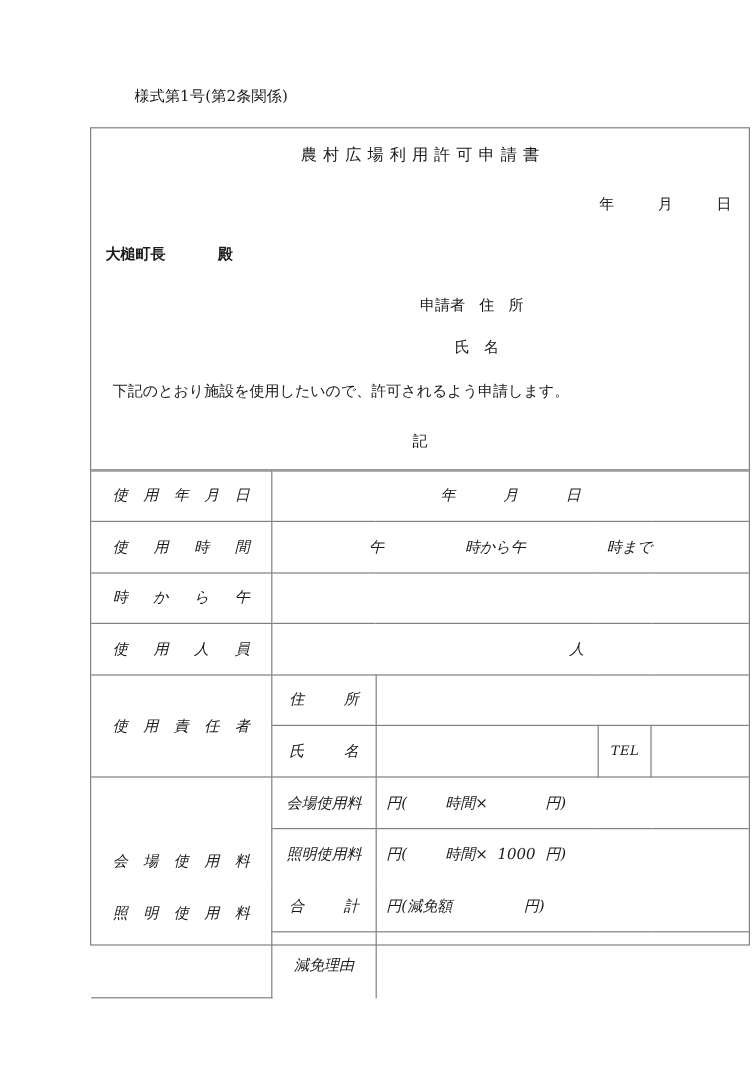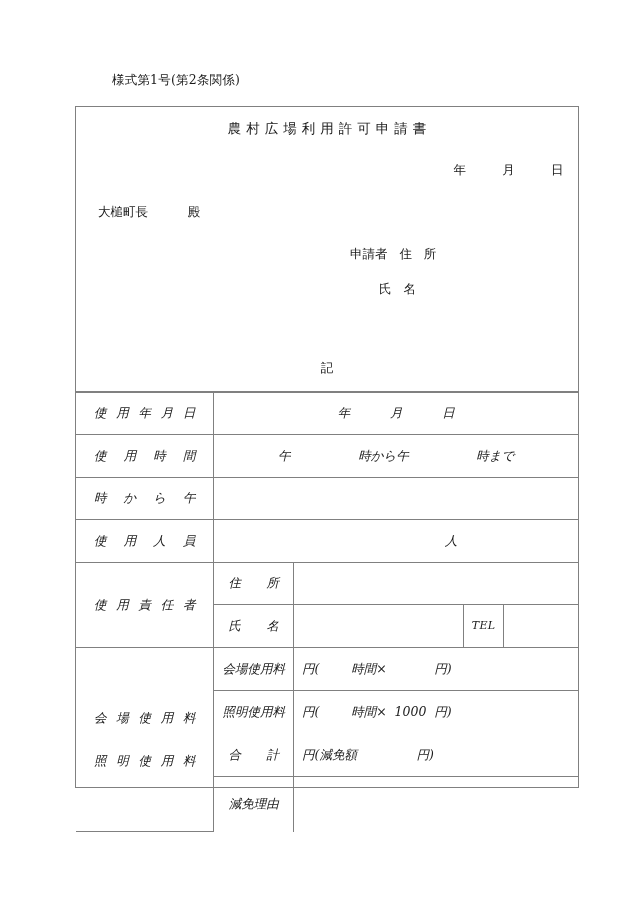--- a/index.html
+++ b/index.html
@@ -31,21 +31,21 @@
     letter-spacing: 0.2px;
     white-space: nowrap;
     margin-left: 36px;
   }
 
   
   .frame {
     position: absolute;
     left: 75px;
     top: 106px;
-    width: 504px;
+    width: 550px;
     height: 682px;
     border: 1px solid #808080;
     box-sizing: border-box;
   }
 
   
   .header-block {
     position: absolute;
     left: 0;
     top: 0;
@@ -67,24 +67,25 @@
   .date-line {
     position: absolute;
     right: 14px;
     top: 55px;
     font-size: 12.5px;
     letter-spacing: 0.5px;
     white-space: pre;
   }
   .addressee {
     position: absolute;
-    left: 22px;
+    left: 12px;
     top: 97px;
     font-size: 12.5px;
     white-space: pre;
+    font-weight: bold;
   }
   .applicant-address {
     position: absolute;
     left: 274px;
     top: 139px;
     font-size: 12.5px;
     white-space: pre;
   }
   .applicant-name {
     position: absolute;
@@ -182,20 +183,21 @@
       <div class="doc-title">農村広場利用許可申請書</div>
 
       <div class="date-line">年        月        日</div>
 
       <div class="addressee">大槌町長          殿</div>
 
       <div class="applicant-address">申請者   住   所</div>
 
       <div class="applicant-name">氏   名</div>
 
+      <div class="statement">下記のとおり施設を使用したいので、許可されるよう申請します。</div>
 
       <div class="ki-mark">記</div>
     </div>
 
     <div class="table-region">
       <table class="form-table">
         <colgroup>
           <col style="width:130px">
           <col style="width:75px">
           <col style="width:160px">

